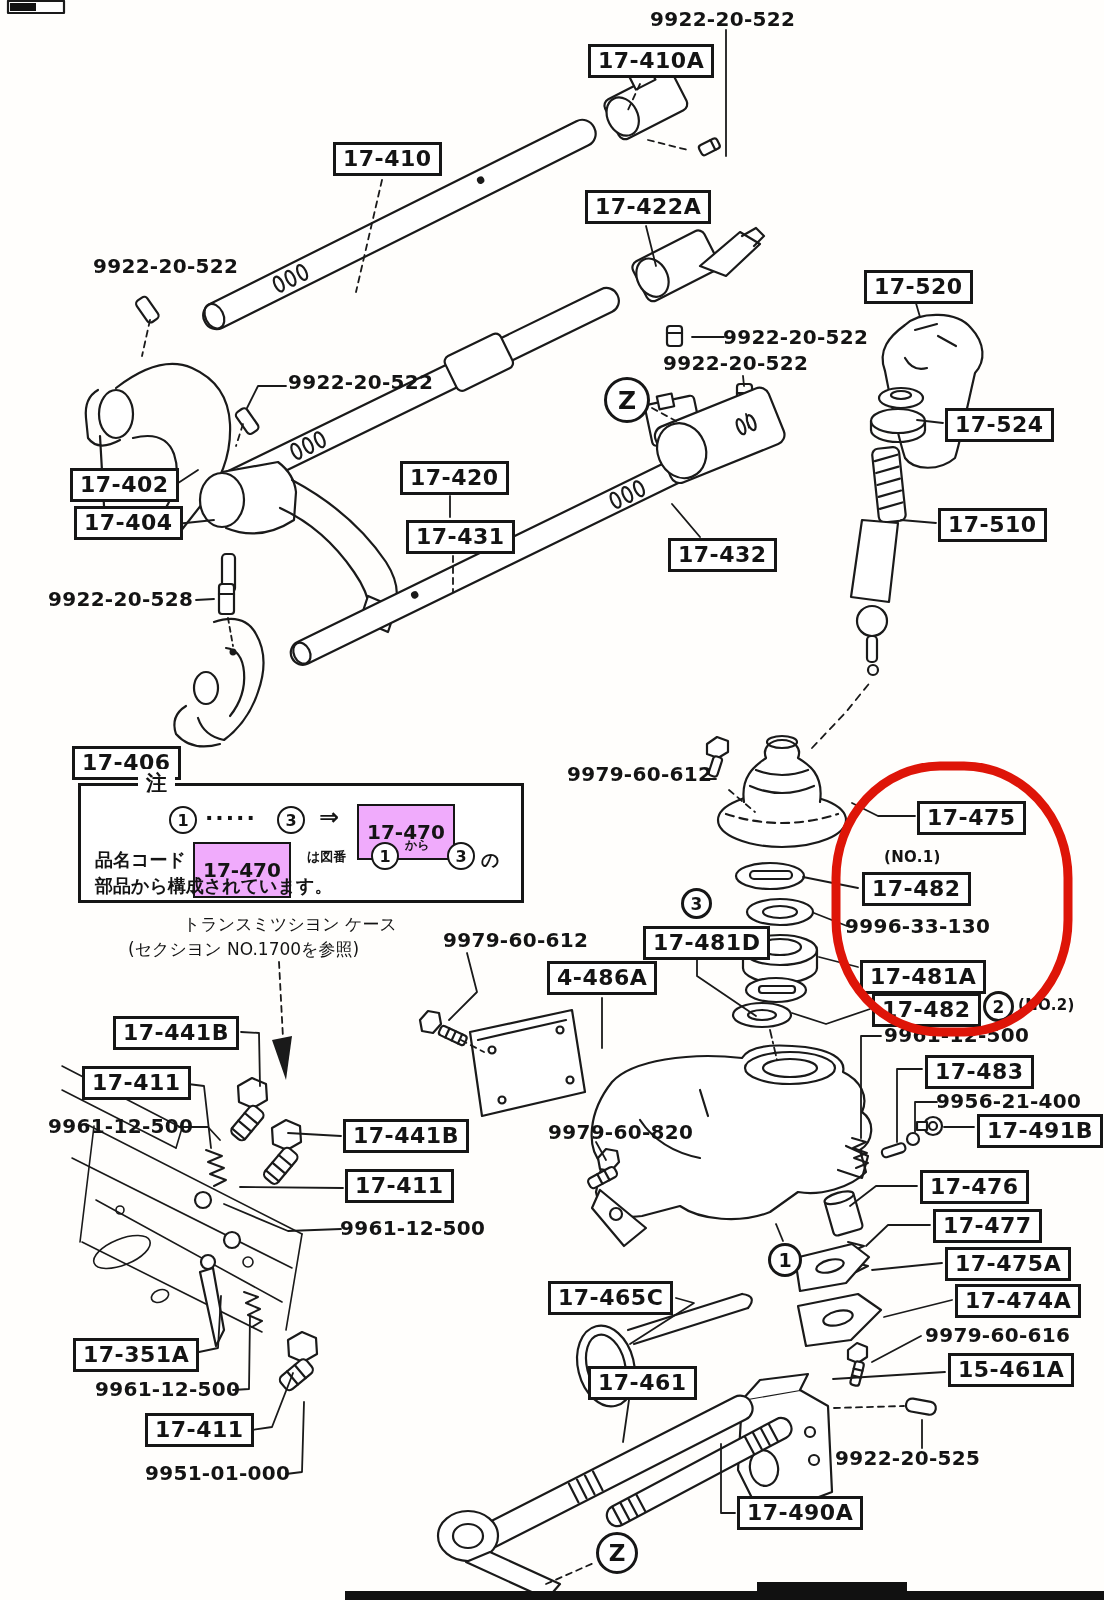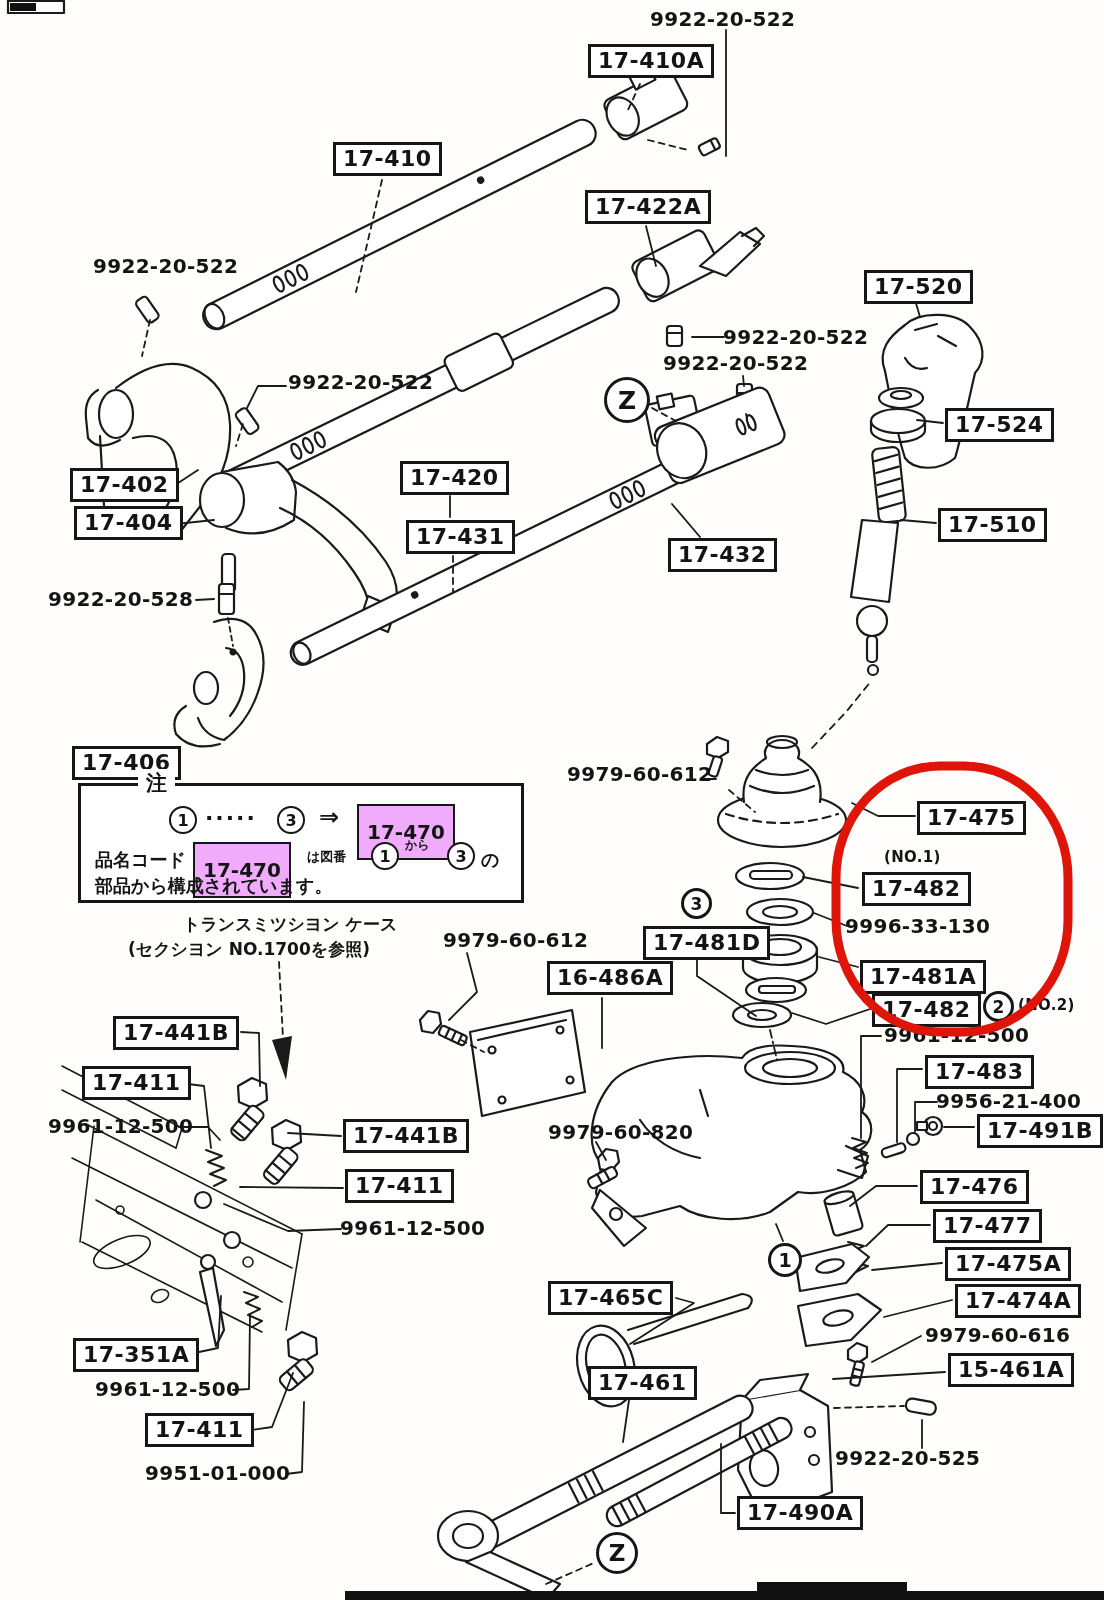--- a/index.html
+++ b/index.html
@@ -10,21 +10,21 @@
   .lbl{position:absolute;z-index:3;border:3px solid #161616;background:#fff;padding:0px 7px;
        font-size:22px;font-weight:700;letter-spacing:.5px;white-space:nowrap;line-height:1.25;}
   .pln{position:absolute;z-index:3;font-size:20px;font-weight:700;letter-spacing:.3px;white-space:nowrap;line-height:1.1;}
   .sm{font-size:15px;}
   .cnum{position:absolute;z-index:3;border:3px solid #161616;border-radius:50%;background:#fff;
         display:flex;align-items:center;justify-content:center;font-weight:700;box-sizing:border-box;}
   .c30{width:31px;height:31px;font-size:17px;}
   .c34{width:34px;height:34px;font-size:19px;}
   .c44{width:46px;height:46px;font-size:25px;}
   .c42{width:42px;height:42px;font-size:23px;}
-  .jp{position:absolute;z-index:3;font-size:17px;font-weight:700;white-space:nowrap;}
+  .jp{position:absolute;z-index:3;font-size:17px;font-weight:400;white-space:nowrap;}
   .notebox{position:absolute;z-index:3;left:78px;top:783px;width:440px;height:114px;
            border:3px solid #161616;background:#fff;}
   .notebox .abs{position:absolute;white-space:nowrap;font-weight:700;}
   .notebox .ibox{border:2.5px solid #161616;padding:14px 8px;font-size:20px;background:#f0abfc;}
   .notebox .icir{border:2.5px solid #161616;border-radius:50%;width:28px;height:28px;
                  display:flex;align-items:center;justify-content:center;font-size:16px;box-sizing:border-box;background:#fff;}
   .ntitle{position:absolute;z-index:4;left:138px;top:769px;background:#fff;padding:0 8px;
           font-size:21px;font-weight:700;}
 </style>
 </head>
@@ -469,21 +469,21 @@
 <div class="lbl" style="left:74px;top:506px">17-404</div>
 <div class="lbl" style="left:400px;top:461px">17-420</div>
 <div class="lbl" style="left:406px;top:520px">17-431</div>
 <div class="lbl" style="left:668px;top:538px">17-432</div>
 <div class="lbl" style="left:72px;top:746px">17-406</div>
 <div class="lbl" style="left:917px;top:801px">17-475</div>
 <div class="lbl" style="left:862px;top:872px">17-482</div>
 <div class="lbl" style="left:643px;top:926px">17-481D</div>
 <div class="lbl" style="left:860px;top:960px">17-481A</div>
 <div class="lbl" style="left:872px;top:993px">17-482</div>
-<div class="lbl" style="left:547px;top:961px">16-486A</div>
+<div class="lbl" style="left:547px;top:961px">4-486A</div>
 <div class="lbl" style="left:113px;top:1016px">17-441B</div>
 <div class="lbl" style="left:82px;top:1066px">17-411</div>
 <div class="lbl" style="left:343px;top:1119px">17-441B</div>
 <div class="lbl" style="left:345px;top:1169px">17-411</div>
 <div class="lbl" style="left:925px;top:1055px">17-483</div>
 <div class="lbl" style="left:977px;top:1114px">17-491B</div>
 <div class="lbl" style="left:920px;top:1170px">17-476</div>
 <div class="lbl" style="left:933px;top:1209px">17-477</div>
 <div class="lbl" style="left:945px;top:1247px">17-475A</div>
 <div class="lbl" style="left:955px;top:1284px">17-474A</div>

